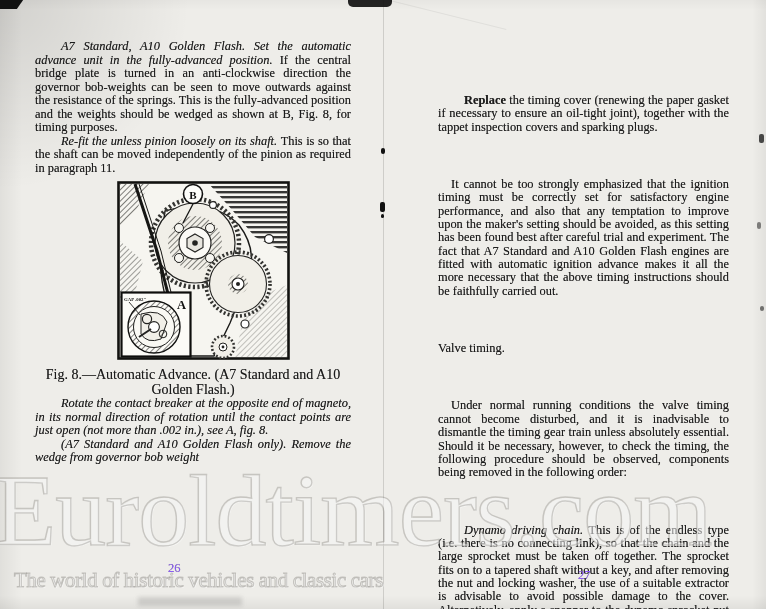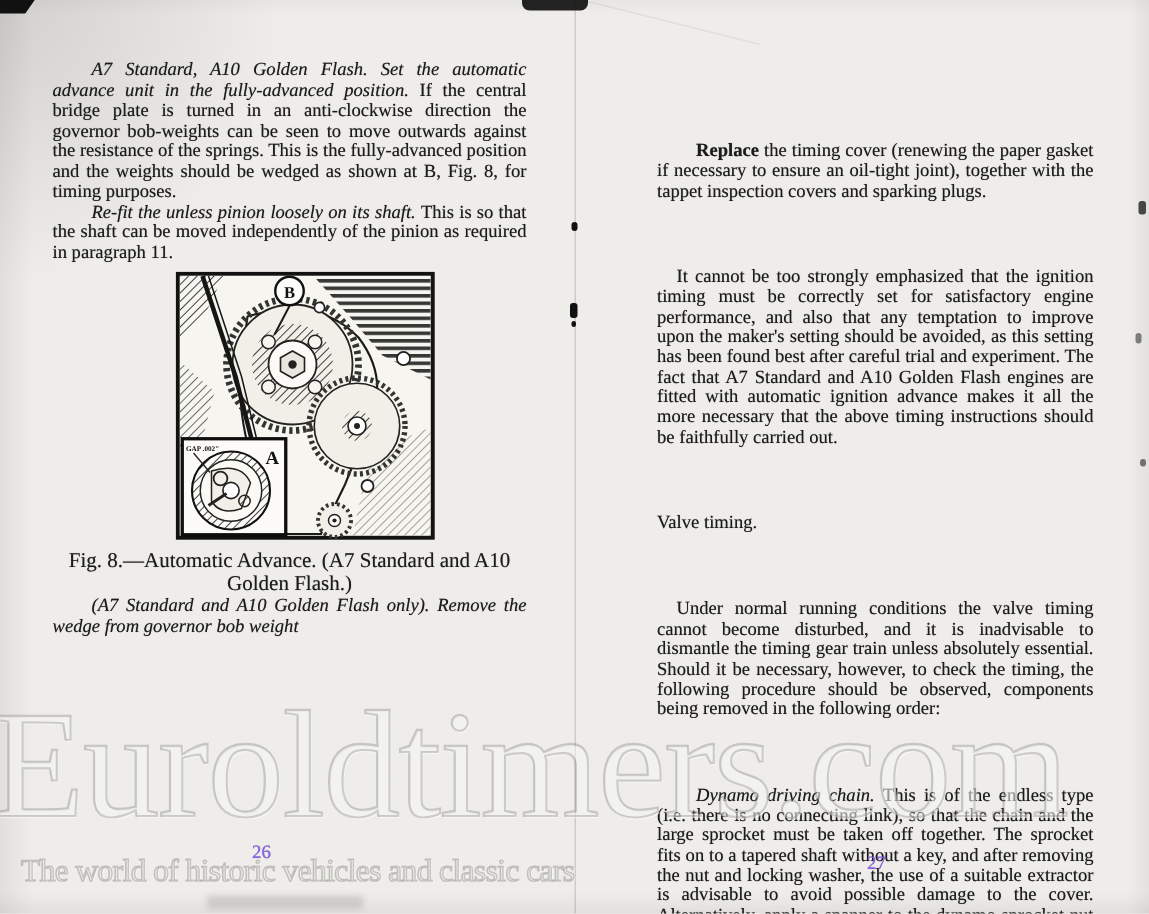--- a/index.html
+++ b/index.html
@@ -135,20 +135,21 @@
       <line x1="12" y1="121" x2="23" y2="134" stroke="#222220" stroke-width="0.9"></line>
       <text x="7" y="119.5" font-size="4.8" font-weight="bold" fill="#111110">GAP .002"</text>
       <text x="60" y="128" font-size="12.5" font-weight="bold" fill="#111110">A</text>
     </svg>
   </div>
   <div class="caption">
     <div>Fig. 8.—Automatic Advance.  (A7 Standard and A10</div>
     <div>Golden Flash.)</div>
   </div>
 
+  <p class="tx ind-lg all-i mt-lg">Rotate the contact breaker at the opposite end of magneto, in its normal direction of rotation until the contact points are just open (not more than .002 in.), see A, fig. 8.</p>
   <p class="tx ind-lg all-i mt">(A7 Standard and A10 Golden Flash only).  Remove the wedge from governor bob weight</p>
 </div>
 
 <div class="page-col page-right">
   <p class="tx ind-lg"><span class="lead-b">Replace </span><span>the timing cover (renewing the paper gasket if necessary to ensure an oil-tight joint), together with the tappet inspection covers and sparking plugs.</span></p>
   <p class="tx ind-sm mt-sm">It cannot be too strongly emphasized that the ignition timing must be correctly set for satisfactory engine performance, and also that any temptation to improve upon the maker's setting should be avoided, as this setting has been found best after careful trial and experiment.  The fact that A7 Standard and A10 Golden Flash engines are fitted with automatic ignition advance makes it all the more necessary that the above timing instructions should be faithfully carried out.</p>
   <p class="tx heading mt-lg">Valve timing.</p>
   <p class="tx ind-sm mt-sm">Under normal running conditions the valve timing cannot become disturbed, and it is inadvisable to dismantle the timing gear train unless absolutely essential.  Should it be necessary, however, to check the timing, the following procedure should be observed, components being removed in the following order:</p>
   <p class="tx ind-lg mt"><span class="lead-i">Dynamo driving chain.  </span><span>This is of the endless type (i.e. there is no connecting link), so that the chain and the large sprocket must be taken off together.  The sprocket fits on to a tapered shaft without a key, and after removing the nut and locking washer, the use of a suitable extractor is advisable to avoid possible damage to the cover.  Alternatively, apply a spanner to the dynamo sprocket nut and give it a sharp blow in a clockwise direction, with the chain in position.  This should free the large sprocket.  Once the large sprocket is withdrawn from its spindle, the chain may be lifted off the small sprocket, leaving the latter still in position on the dynamo spindle.</span></p>
   <p class="tx ind-lg mt"><span class="lead-i">Dynamo strap.  </span><span>This should be slackened to enable the dynamo to be revolved by hand to a suitable position, so that its sprocket can pass through the aperture in the inner timing cover, when the latter is removed.</span></p>

